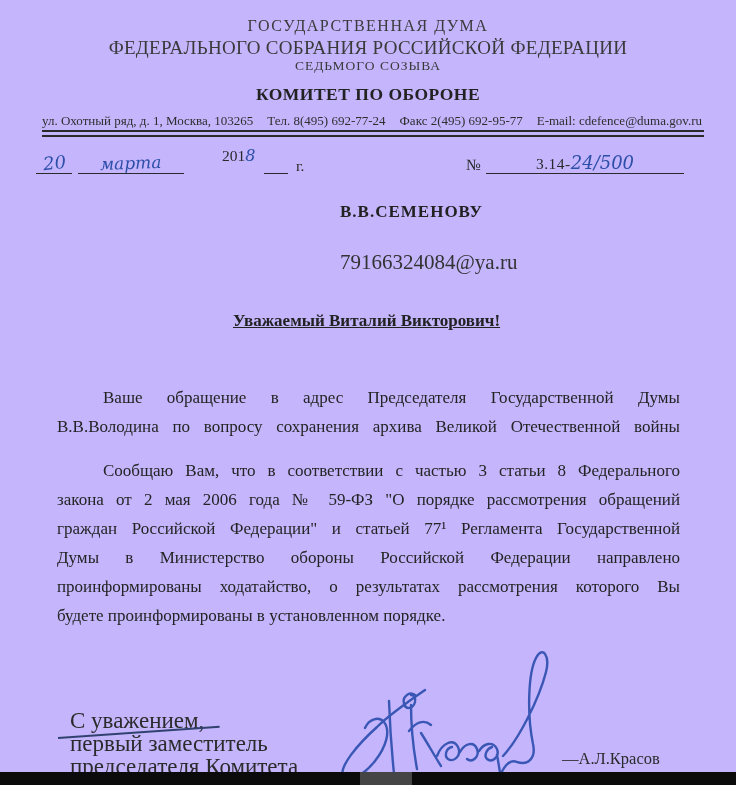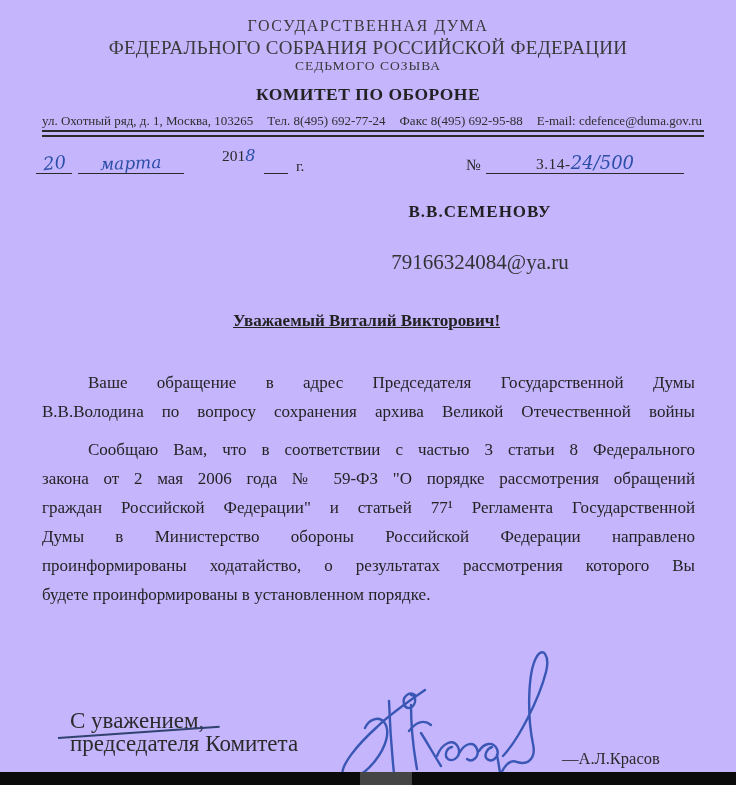--- a/index.html
+++ b/index.html
@@ -41,33 +41,33 @@
   .year-suffix { position:absolute; left:296px; bottom:5px; font-size:15.5px; color:#2a2a2a; }
   .num-label   { position:absolute; left:466px; bottom:6px; font-size:15.5px; color:#2a2a2a; }
   .blank-num   { left:486px; width:198px; }
   .num-printed { font-size:15.5px; color:#2a2a2a; letter-spacing:0.5px; }
   .hand-day    { font-size:18px; transform:rotate(-6deg); margin-bottom:-3px; }
   .hand-month  { font-size:17px; transform:rotate(-2deg); margin-bottom:-4px; }
   .hand-year   { font-size:16px; }
   .hand-num    { font-size:18px; margin-bottom:-3px; }
 
   
-  .recipient { position:absolute; left:340px; top:202px; width:280px; text-align:center; }
+  .recipient { position:absolute; left:340px; top:202px; width:280px; }
   .recipient-name { font-size:17px; font-weight:bold; letter-spacing:1px; color:#222; }
   .recipient-email { margin-top:28px; font-size:21px; color:#333; }
 
   
   .salutation {
     position:absolute; top:311px; left:233px; white-space:nowrap;
     font-size:17px; font-weight:bold; color:#222;text-decoration:underline;
   }
 
   
   .body-text { position:absolute; top:368px; left:42px; width:653px; font-size:17px; color:#242424; }
-  .para { margin:0; }
+  .para { margin:15px; }
   .para2 { margin-top:9px; }
   .jline {
     line-height:29px; height:29px; overflow:hidden; white-space:nowrap;
     text-align:justify; text-align-last:justify; text-justify:inter-word;
   }
   .lastline { text-align:left; text-align-last:left; }
   .indent { text-indent:46px; }
 
   
   .signoff { position:absolute; left:70px; top:709px; font-size:23px; color:#2b2b2b; }
@@ -90,21 +90,21 @@
 <div class="page">
 
   <div class="lh-line lh1">ГОСУДАРСТВЕННАЯ  ДУМА</div>
   <div class="lh-line lh2">ФЕДЕРАЛЬНОГО СОБРАНИЯ РОССИЙСКОЙ ФЕДЕРАЦИИ</div>
   <div class="lh-line lh3">СЕДЬМОГО  СОЗЫВА</div>
   <div class="lh-line lh-committee">КОМИТЕТ ПО ОБОРОНЕ</div>
 
   <div class="contacts">
     <span>ул. Охотный ряд, д. 1, Москва, 103265</span>
     <span>Тел. 8(495) 692-77-24</span>
-    <span>Факс 8(495) 692-95-88</span>
+    <span>Факс 2(495) 692-95-77</span>
     <span>E-mail: cdefence@duma.gov.ru</span>
   </div>
   <div class="double-rule"></div>
 
   <div class="ref-row">
     <span class="blank blank-day"><span class="hand hand-day">20</span></span>
     <span class="blank blank-month"><span class="hand hand-month">марта</span></span>
     <span class="year-printed"><span>201</span><span class="hand hand-year">8</span></span>
     <span class="blank blank-year"></span>
     <span class="year-suffix">г.</span>
@@ -129,20 +129,21 @@
       <div class="jline">закона от 2 мая 2006 года № 59-ФЗ "О порядке рассмотрения обращений</div>
       <div class="jline">граждан Российской Федерации" и статьей 77¹ Регламента Государственной</div>
       <div class="jline">Думы в Министерство обороны Российской Федерации направлено</div>
       <div class="jline">проинформированы ходатайство, о результатах рассмотрения которого Вы</div>
       <div class="jline lastline">будете проинформированы в установленном порядке.</div>
     </div>
   </div>
 
   <div class="signoff">
     <div>С уважением,</div>
+    <div>первый заместитель</div>
     <div>председателя Комитета</div>
   </div>
   <div class="regards-underline"></div>
 
   <svg class="signature-svg" width="270" height="148" viewBox="0 0 270 148">
     <g fill="none" stroke="#3a57b5" stroke-width="2.4" stroke-linecap="round" stroke-linejoin="round">
 
       <path d="M122,47 C106,58 86,72 74,84 C54,102 36,124 40,133 C44,141 60,133 72,118 C83,104 88,88 81,79 C76,73 66,76 62,85"></path>
 
       <path d="M86,58 C87,86 89,116 93,148"></path>

